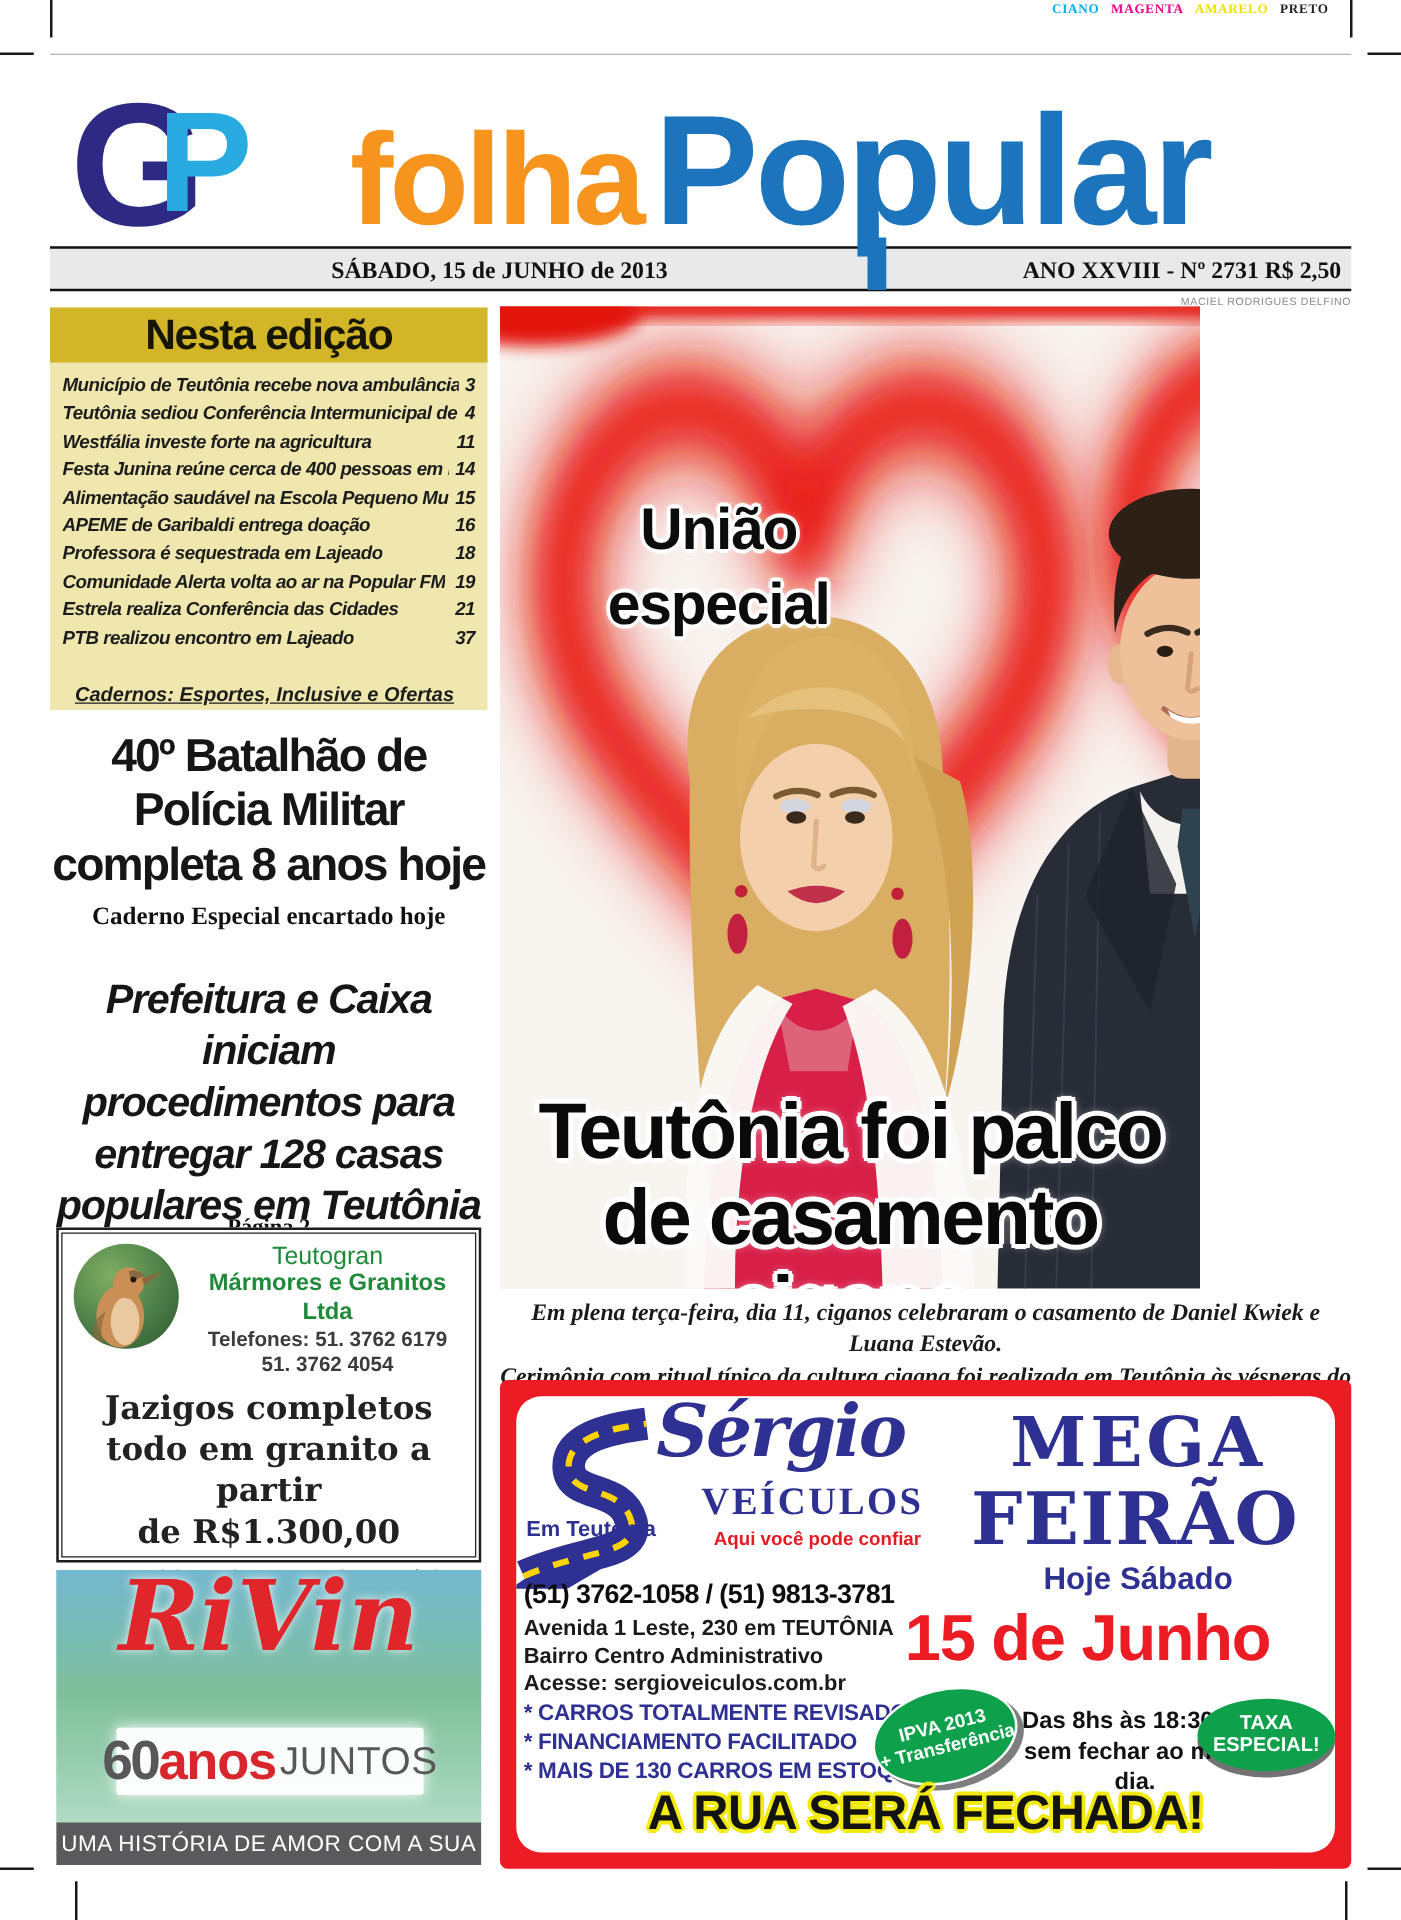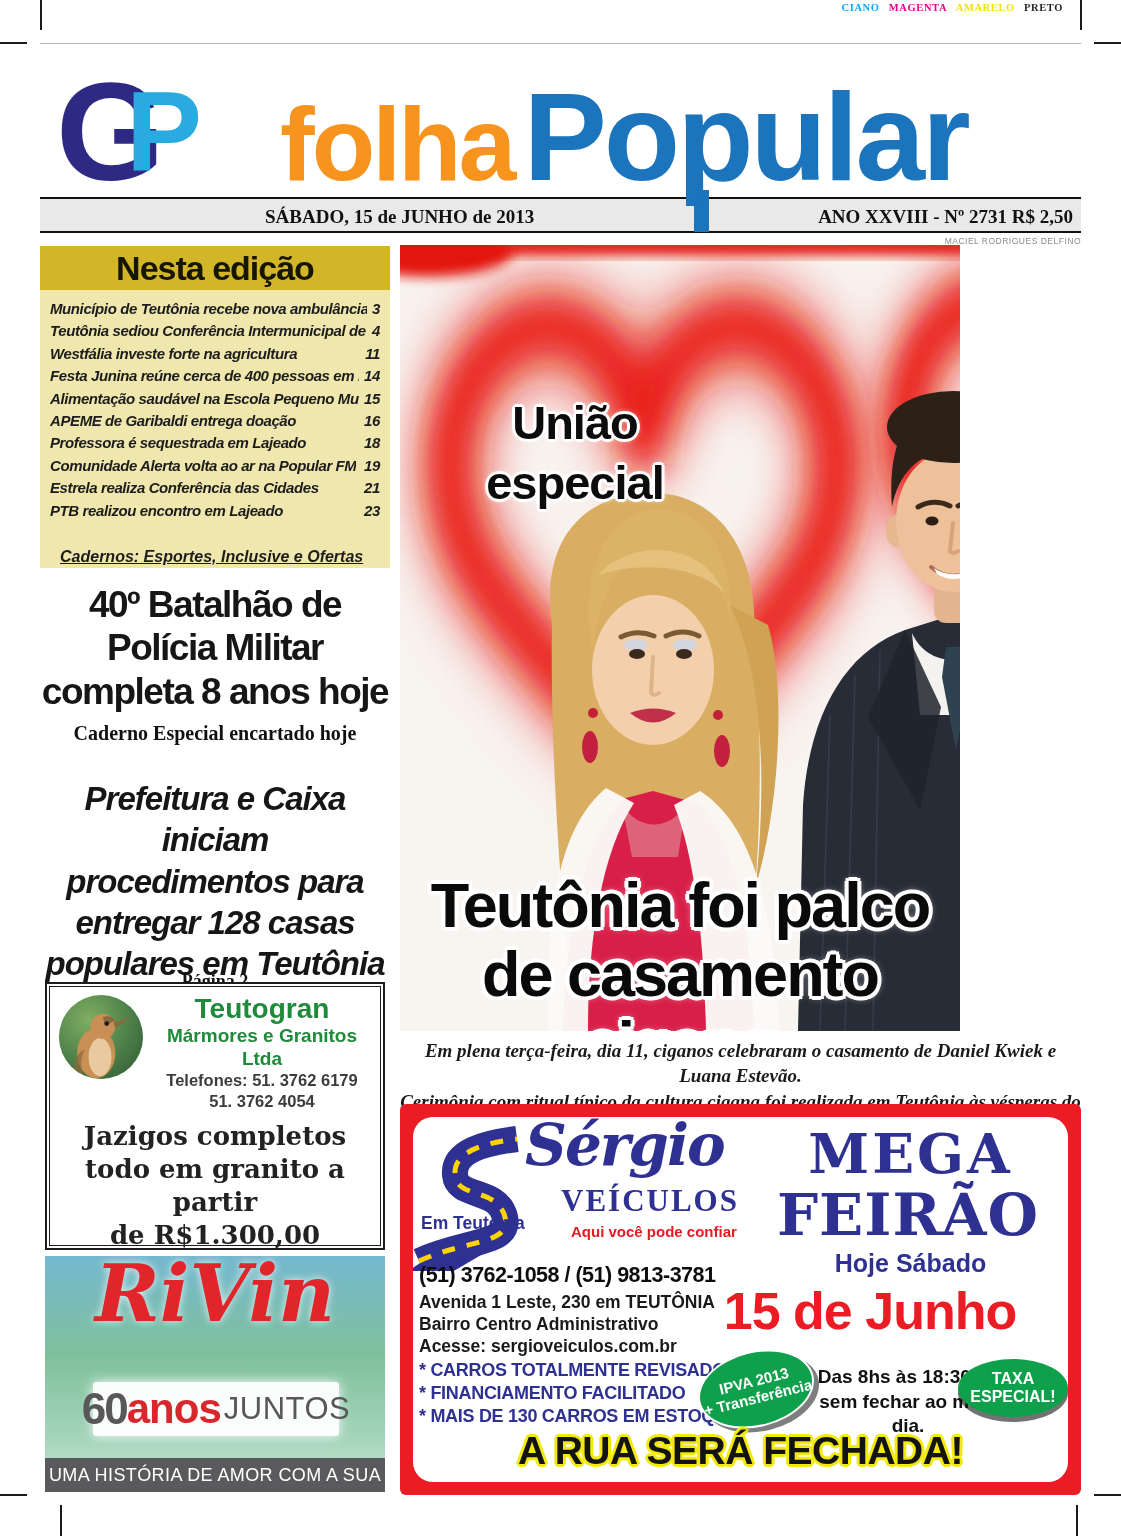--- a/index.html
+++ b/index.html
@@ -49,21 +49,21 @@
   #headline2-page{position:absolute;left:40px;top:943px;width:350px;text-align:center;
                   font:bold 18px "Liberation Serif",serif;margin-top:28px;}
 
   
   #teutogran{position:absolute;left:45px;top:982px;width:340px;height:268px;border:2px solid #1d1d1d;
              background:#fff;box-sizing:border-box;}
   #teutogran .inner{position:absolute;inset:2px;border:1px solid #1d1d1d;padding:7px 8px;box-sizing:border-box;}
   #tg-row{display:flex;gap:8px;}
   #tg-circle{flex:0 0 auto;width:86px;height:86px;border-radius:50%;overflow:hidden;}
   #tg-head{flex:1;text-align:center;}
-  #tg-name{font-size:28px;font-weight:700;color:#1f8a3a;line-height:1.1;}
+  #tg-name{font-size:20px;font-weight:400;color:#1f8a3a;line-height:1.1;}
   #tg-sub{font-size:19px;font-weight:800;color:#1f8a3a;line-height:1.2;}
   #tg-ph1,#tg-ph2{font-size:16.5px;font-weight:700;color:#3c3c3c;line-height:1.25;}
   #tg-offer{margin-top:8px;text-align:center;font:bold 26px "DejaVu Serif",serif;line-height:1.27;color:#222;}
   #tg-addr{margin-top:10px;text-align:center;font-size:14.5px;font-weight:700;color:#333;line-height:1.3;}
   #tg-mail{text-align:center;font-size:15px;font-weight:700;color:#333;}
 
   
   #rivin{position:absolute;left:45px;top:1256px;width:340px;height:236px;overflow:hidden;
          background:linear-gradient(180deg,#74b8d0 0%,#7fc09b 42%,#a5d5bb 78%,#cdeada 100%);}
   #rivin-brand{position:absolute;left:0;right:0;top:-8px;text-align:center;
@@ -195,21 +195,21 @@
       <div class="toc-row">
           <span class="lbl">Comunidade Alerta volta ao ar na Popular FM</span>
           <span class="pg">19</span>
         </div>
       <div class="toc-row">
           <span class="lbl">Estrela realiza Conferência das Cidades</span>
           <span class="pg">21</span>
         </div>
       <div class="toc-row">
           <span class="lbl">PTB realizou encontro em Lajeado</span>
-          <span class="pg">23</span>
+          <span class="pg">37</span>
         </div>
       <div id="toc-footer">Cadernos: Esportes, Inclusive e Ofertas</div>
     </div>
   </div>
 
   <div id="headline1" class="pre">40º Batalhão de
 Polícia Militar
 completa 8 anos hoje</div>
   <div id="headline1-sub">Caderno Especial encartado hoje</div>
   <div id="headline2" class="pre">Prefeitura e Caixa iniciam

